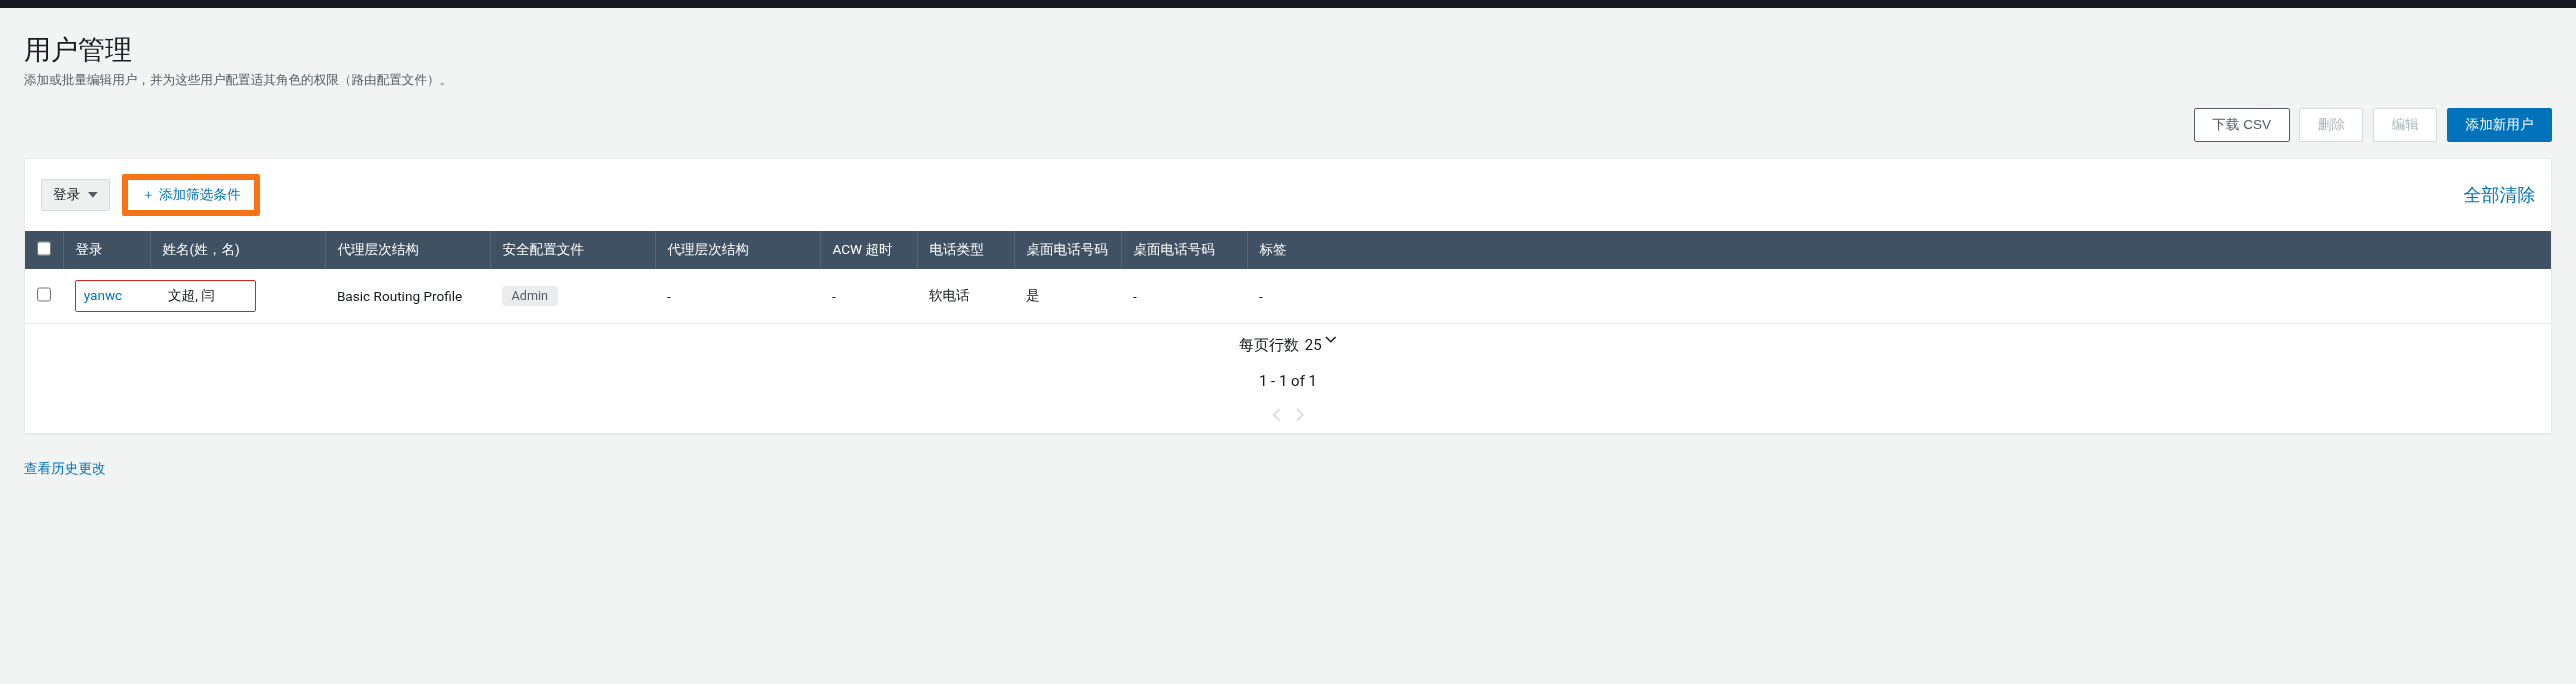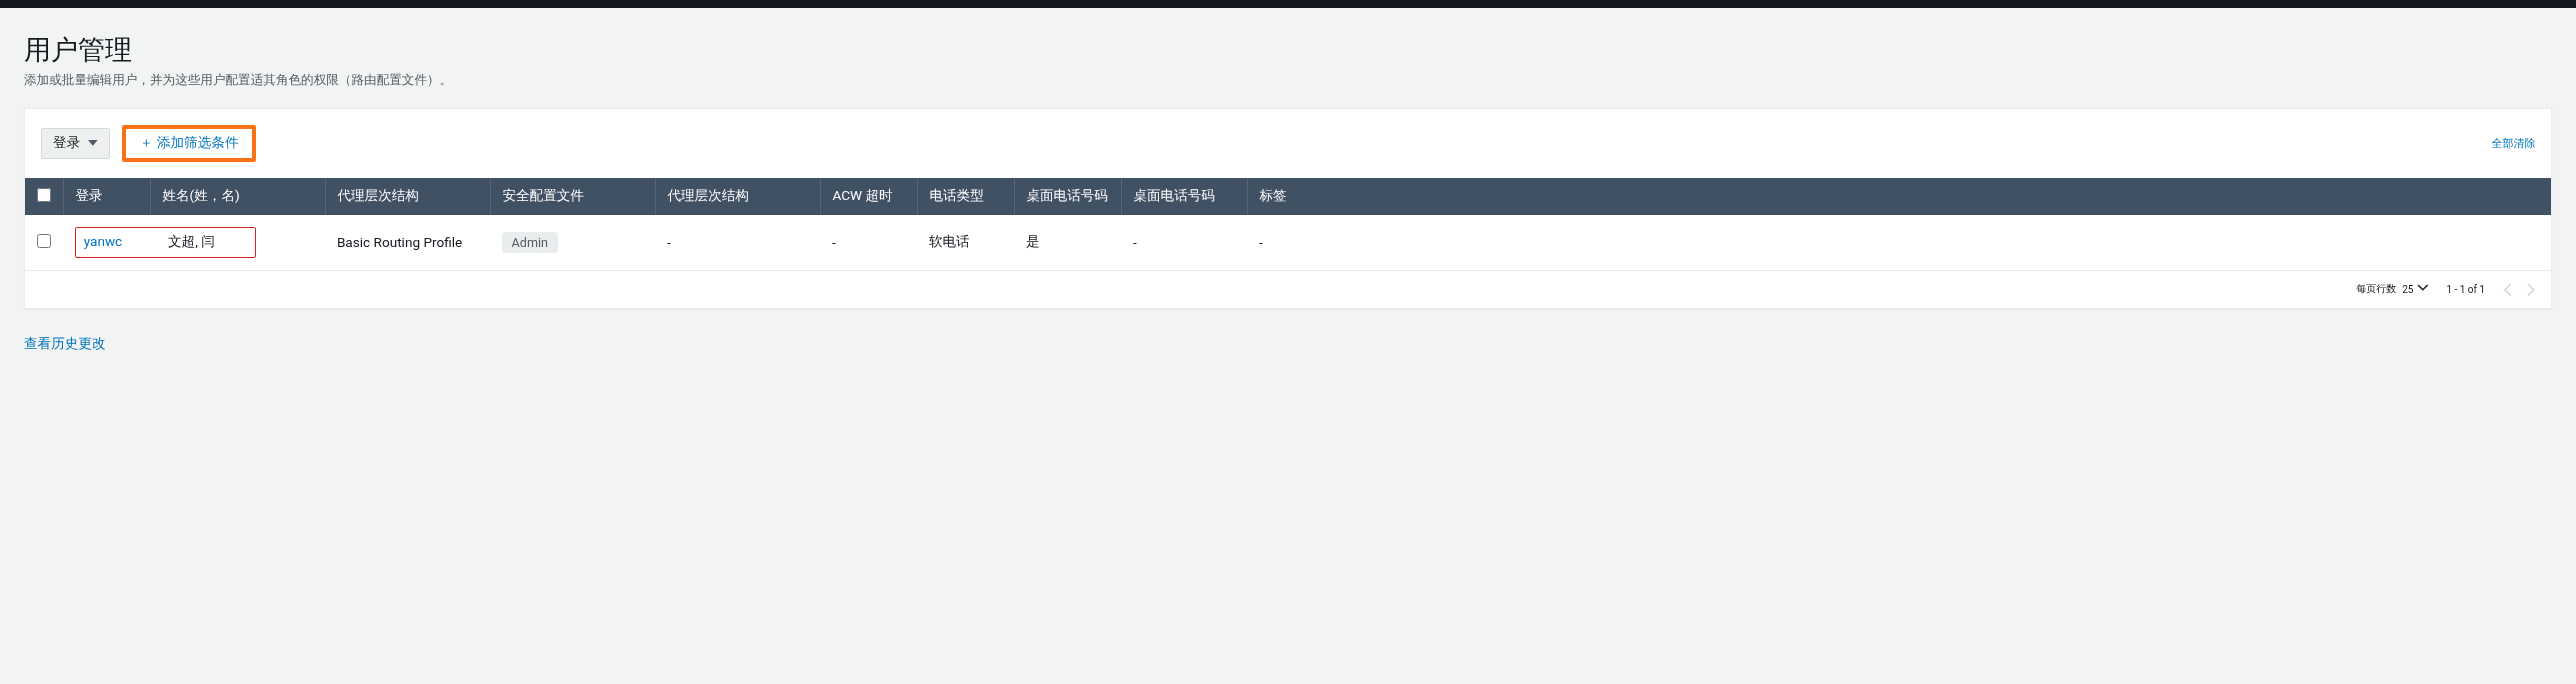--- a/index.html
+++ b/index.html
@@ -8,33 +8,33 @@
     .page-wrapper { padding: 24px; }
     .page-title { font-size: 27px; font-weight: 400; color: #16191f; margin-bottom: 3.9px; }
     .page-description { font-size: 12.6px; color: #545b64; margin-bottom: 19.4px; }
     .action-row { display: flex; justify-content: flex-end; gap: 9.7px; margin-bottom: 15.5px; }
     .btn { padding: 5.8px 17.5px; font-size: 13.6px; border: 1px solid #545b64; background: #fff; color: #545b64; cursor: pointer; border-radius: 1.9px; line-height: 1.5; }
     .btn.disabled { color: #aab7b8; border-color: #d5dbdb; cursor: not-allowed; }
     .btn-primary { background: #0073bb; color: #fff; border-color: #0073bb; }
     .panel { background: #fff; border: 1px solid #eaeded; box-shadow: 0 1px 1px rgba(0,0,0,0.05); }
     .panel-toolbar { display: flex; align-items: center; padding: 15.5px; gap: 11.6px; }
     .login-dropdown { display: inline-flex; align-items: center; gap: 7.8px; padding: 5.8px 11.6px; background: #eef0f0; border: 1px solid #d5dbdb; border-radius: 1.9px; cursor: pointer; font-size: 13.6px; color: #16191f; }
-    .add-filter-btn { padding: 5.8px 13.6px; border: 4px solid #f97316; color: #0073bb; background: #fff; border-radius: 1.9px; cursor: pointer; font-size: 13.6px; }
+    .add-filter-btn { padding: 5.8px 13.6px; border: 6px solid #f97316; color: #0073bb; background: #fff; border-radius: 1.9px; cursor: pointer; font-size: 13.6px; }
     .toolbar-spacer { flex: 1; }
-    .clear-all { color: #0073bb; text-decoration: none; font-size: 11px; cursor: pointer; }
+    .clear-all { color: #0073bb; text-decoration: none; font-size: 18px; cursor: pointer; }
     .table { width: 100%; border-collapse: collapse; }
     .table th { background: #415164; color: #fff; text-align: left; padding: 9.7px 11.6px; font-weight: 400; font-size: 13.6px; border-right: 1px solid #556577; }
     .table th:last-child { border-right: none; }
     .table td { padding: 11.6px; font-size: 13.6px; border-bottom: 1px solid #eaeded; vertical-align: middle; }
     .checkbox-cell { width: 35px; text-align: center; }
     input[type=checkbox] { width: 14.6px; height: 14.6px; cursor: pointer; }
     .highlight-box { border: 1.9px solid #d9221c; display: inline-block; padding: 5.8px 7.8px; border-radius: 1.9px; }
     .login-link { color: #0073bb; text-decoration: none; }
     .badge { background: #eaeded; color: #545b64; padding: 2.9px 9.7px; border-radius: 4px; font-size: 12.6px; display: inline-block; }
-    .pagination-row { display: flex; justify-content: flex-end; align-items: center; gap: 17.5px; padding: 11.6px 15.5px; font-size: 10px; color: #16191f; }
+    .pagination-row { display: flex; justify-content: flex-end; align-items: center; gap: 17.5px; padding: 11.6px 15.5px; font-size: 15px; color: #16191f; flex-direction: column; }
     .per-page { display: flex; align-items: center; gap: 5.8px; }
     .per-page-select { display: inline-flex; align-items: flex-start; gap: 3.9px; cursor: pointer; }
     .pager-icons { display: flex; gap: 15.5px; }
     .pager-icon { cursor: pointer; color: #545b64; display: inline-flex; }
     .pager-icon.disabled { color: #d5dbdb; cursor: not-allowed; }
     .history-link { color: #0073bb; text-decoration: none; font-size: 13.6px; margin-top: 26px; display: inline-block; }
     .col-login { width: 87px; }
     .col-name { width: 175px; }
     .col-routing { width: 165px; }
     .col-security { width: 165px; }
@@ -48,20 +48,26 @@
 </head>
 <body>
 
 <div class="topbar"></div>
 
 <div class="page-wrapper">
 
   <h1 class="page-title">用户管理</h1>
   <p class="page-description">添加或批量编辑用户，并为这些用户配置适其角色的权限（路由配置文件）。</p>
 
+  <div class="action-row">
+    <button class="btn">下载 CSV</button>
+    <button class="btn disabled">删除</button>
+    <button class="btn disabled">编辑</button>
+    <button class="btn btn-primary">添加新用户</button>
+  </div>
 
   <div class="panel">
     <div class="panel-toolbar">
       <div class="login-dropdown">
         <span>登录</span>
         <span>
           <svg width="9.7" height="5.8" viewBox="0 0 10 6">
               <path d="M0 0 L5 6 L10 0 Z" fill="#545b64"></path>
             </svg>
         </span>

